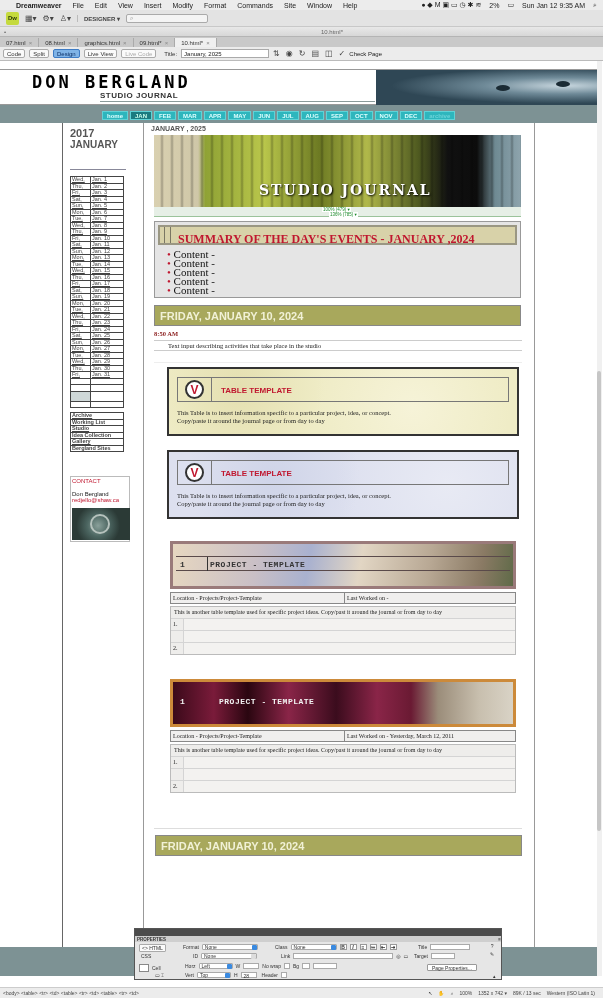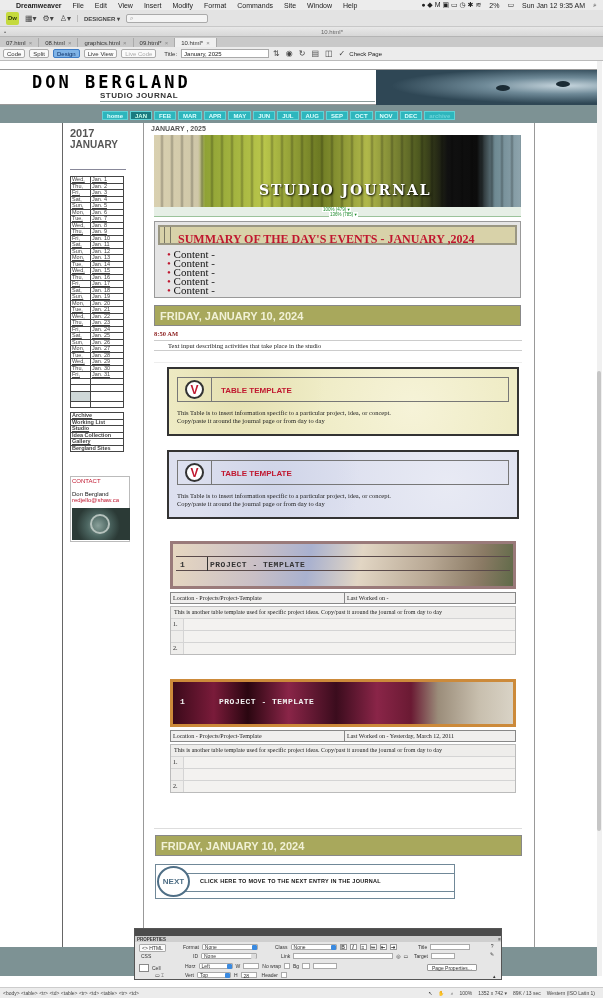--- a/index.html
+++ b/index.html
@@ -525,25 +525,20 @@
           </div>
         <div class="row">
             <div class="n">2.</div>
             <div class="c"></div>
           </div>
       </div>
     </div>
 
     <div class="emptyrow" style="height:36px;border-bottom:1px solid #ddd"></div>
     <div class="dayhdr2">FRIDAY, JANUARY 10, 2024</div>
-    <div class="next">
-      <div class="strip"></div>
-      <div class="circ">NEXT</div>
-      <div class="lbl">CLICK HERE TO MOVE TO THE NEXT ENTRY IN THE JOURNAL</div>
-    </div>
   </div>
 
   <div class="graybottom"></div>
   <div class="scrollbar">
       <div class="thumb"></div>
     </div>
 </div>
 
 <div class="props">
   <div class="ttlbar"></div>

